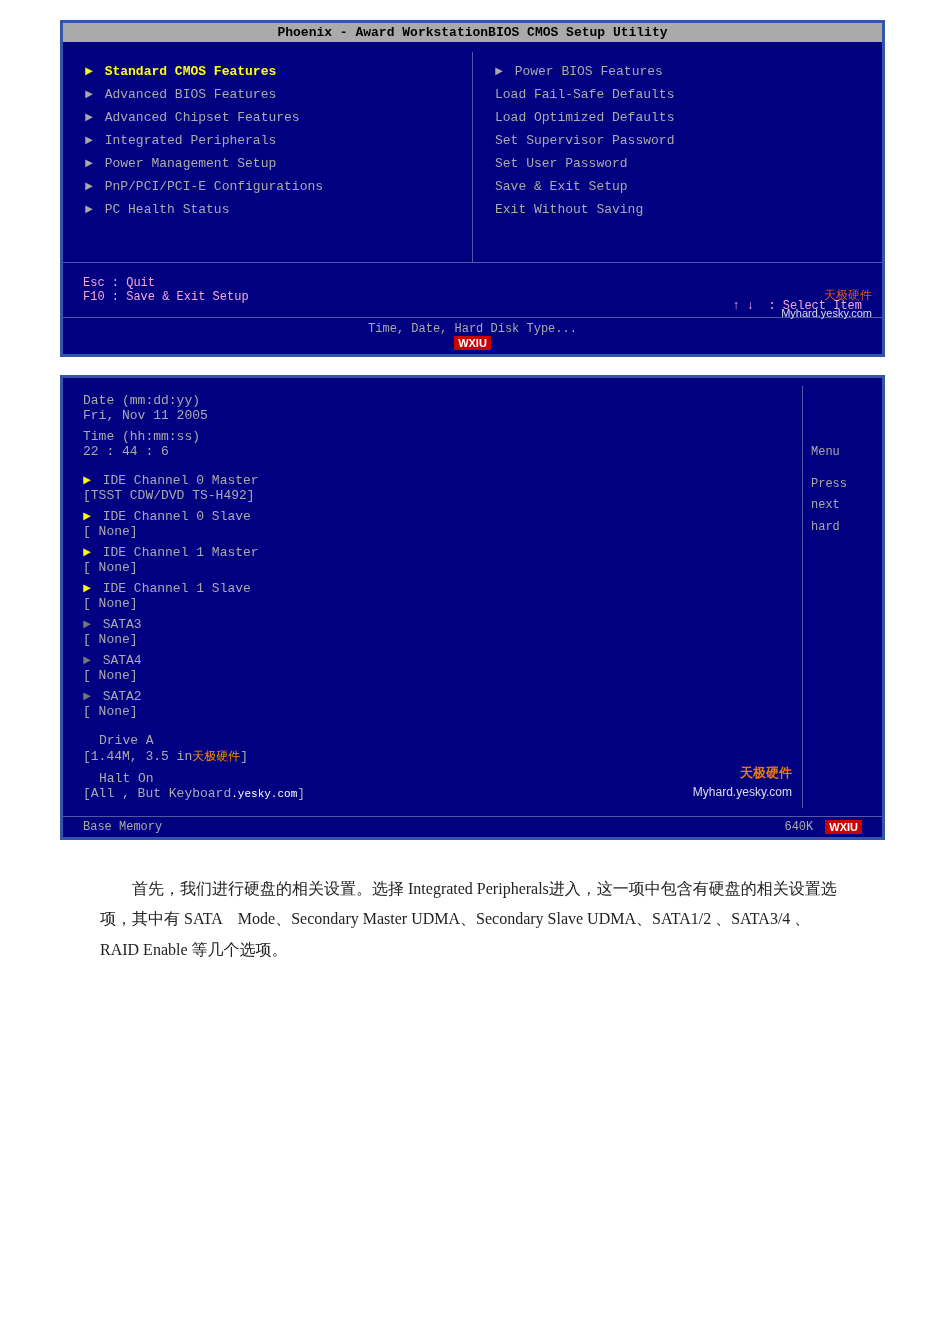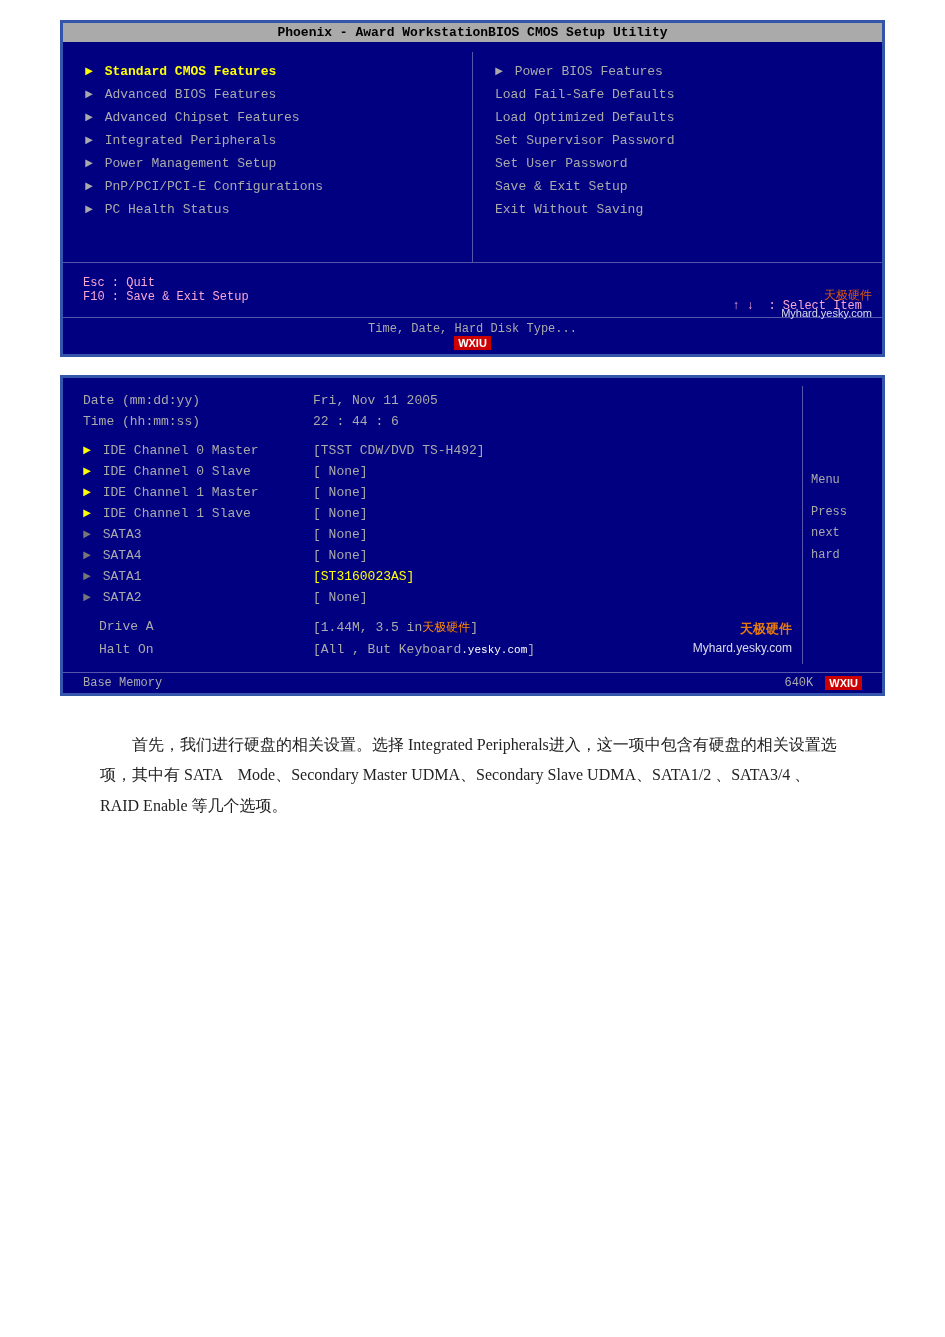--- a/index.html
+++ b/index.html
@@ -166,20 +166,21 @@
       padding: 4px 8px;
       border-left: 1px solid #5555aa;
       color: #aaaaaa;
       font-size: 12px;
     }
 
     .bios-row {
       display: flex;
       padding: 3px 0;
       font-size: 13px;
+      flex-direction: column;
     }
 
     .bios-row-label {
       width: 230px;
       color: #aaaaaa;
     }
 
     .bios-row-value {
       color: #aaaaaa;
     }
@@ -381,27 +382,20 @@
         </div>
 
         <div class="bios-row">
           <span class="bios-row-label">
             <span class="arrow-gray-item">►</span>
             <span>SATA4</span>
           </span>
           <span class="bios-row-value">[ None]</span>
         </div>
 
-        <div class="bios-row">
-          <span class="bios-row-label">
-            <span class="arrow-gray-item">►</span>
-            <span>SATA1</span>
-          </span>
-          <span class="bios-row-value highlight">[ST3160023AS]</span>
-        </div>
 
         <div class="bios-row">
           <span class="bios-row-label">
             <span class="arrow-gray-item">►</span>
             <span>SATA2</span>
           </span>
           <span class="bios-row-value">[ None]</span>
         </div>
 
         <div style="height:8px"></div>
@@ -419,21 +413,21 @@
           <span class="bios-row-label" style="padding-left:16px">
             <span>Halt On</span>
           </span>
           <span class="bios-row-value">
             <span style="color:#aaaaaa">[All , But Keyboard</span><span style="color:#ffffff;font-size:11px">.yesky.com</span><span style="color:#aaaaaa">]</span>
           </span>
         </div>
       </div>
 
       <div class="bios-side-col">
-        <div style="margin-top:80px;color:#aaaaaa;font-size:12px;line-height:1.8">
+        <div style="margin-top:52px;color:#aaaaaa;font-size:12px;line-height:1.8">
           <div>Menu</div>
           <div style="height:10px"></div>
           <div>Press</div>
           <div>next</div>
           <div>hard</div>
         </div>
       </div>
     </div>
 
     <div class="watermark2-tianji">天极硬件</div>

